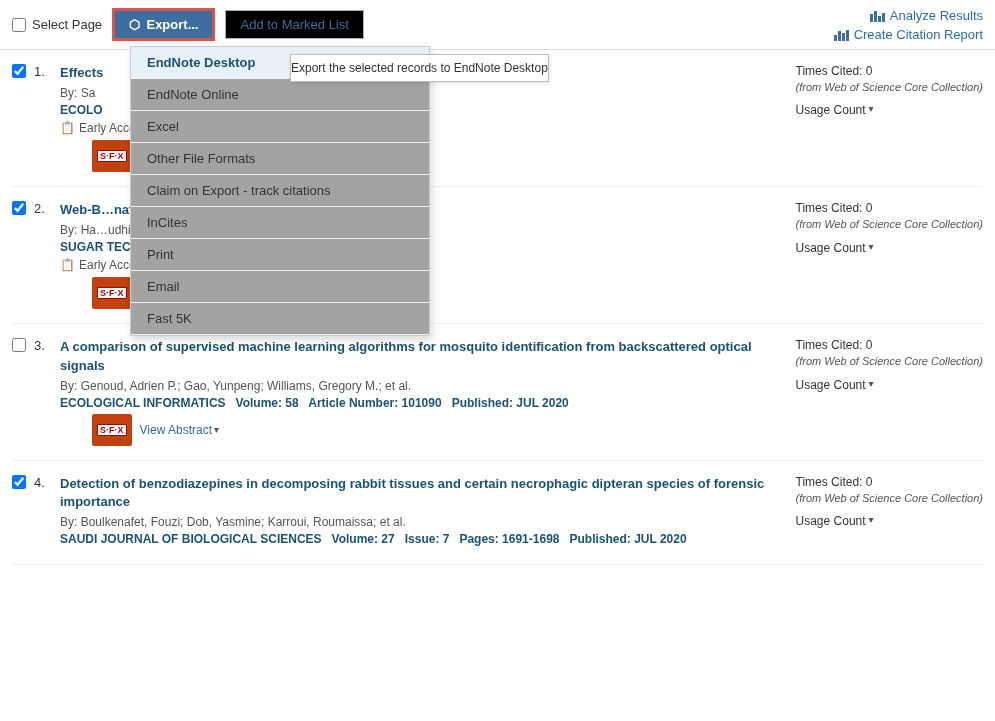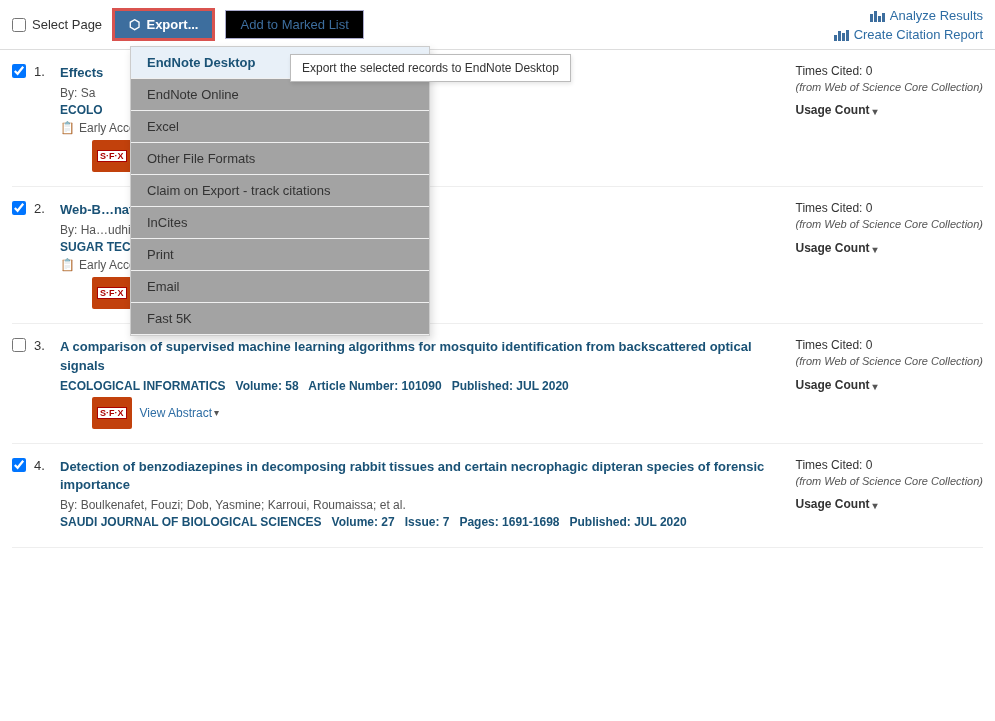--- a/index.html
+++ b/index.html
@@ -69,21 +69,21 @@
       font-weight: bold;
       color: #1a5276;
     }
 
     .tooltip-box {
       position: absolute;
       left: 290px;
       top: 54px;
       background: #fff;
       border: 1px solid #bbb;
-      padding: 6px 11px;
+      padding: 6px 0;
       font-size: 12px;
       color: #333;
       white-space: nowrap;
       box-shadow: 1px 2px 4px rgba(0,0,0,0.1);
       z-index: 200;
       text-align: right;
     }
 
     .right-panel {
       position: absolute;
@@ -221,24 +221,23 @@
       color: #555;
       font-style: italic;
       margin-bottom: 8px;
       line-height: 1.4;
     }
 
     .usage-count {
       font-size: 12px;
       color: #333;
       display: flex;
-      align-items: flex-end;
+      align-items: flex-start;
       gap: 3px;
       cursor: pointer;
-      font-weight: bold;
     }
 
     .checkbox-input {
       width: 14px;
       height: 14px;
       cursor: pointer;
     }
 
     .icon-bars {
       display: inline-flex;
@@ -382,20 +381,21 @@
     </div>
   </div>
 
   <div class="result-item">
     <div class="result-left">
       <input type="checkbox" class="checkbox-input" style="">
       <span class="result-number">3.</span>
     </div>
     <div class="result-content">
       <a class="result-title">A comparison of supervised machine learning algorithms for mosquito identification from backscattered optical signals</a>
+      <div class="result-meta">By: Genoud, Adrien P.; Gao, Yunpeng; Williams, Gregory M.; et al.</div>
       <div class="result-journal">ECOLOGICAL INFORMATICS &nbsp; Volume: 58 &nbsp; Article Number: 101090 &nbsp; Published: JUL 2020</div>
       <div class="sfx-view">
         <span class="sfx-badge">
           <span class="sfx-inner">S·F·X</span>
         </span>
         <a class="view-abstract">
           View Abstract <span class="chevron-down">▾</span>
         </a>
       </div>
     </div>

